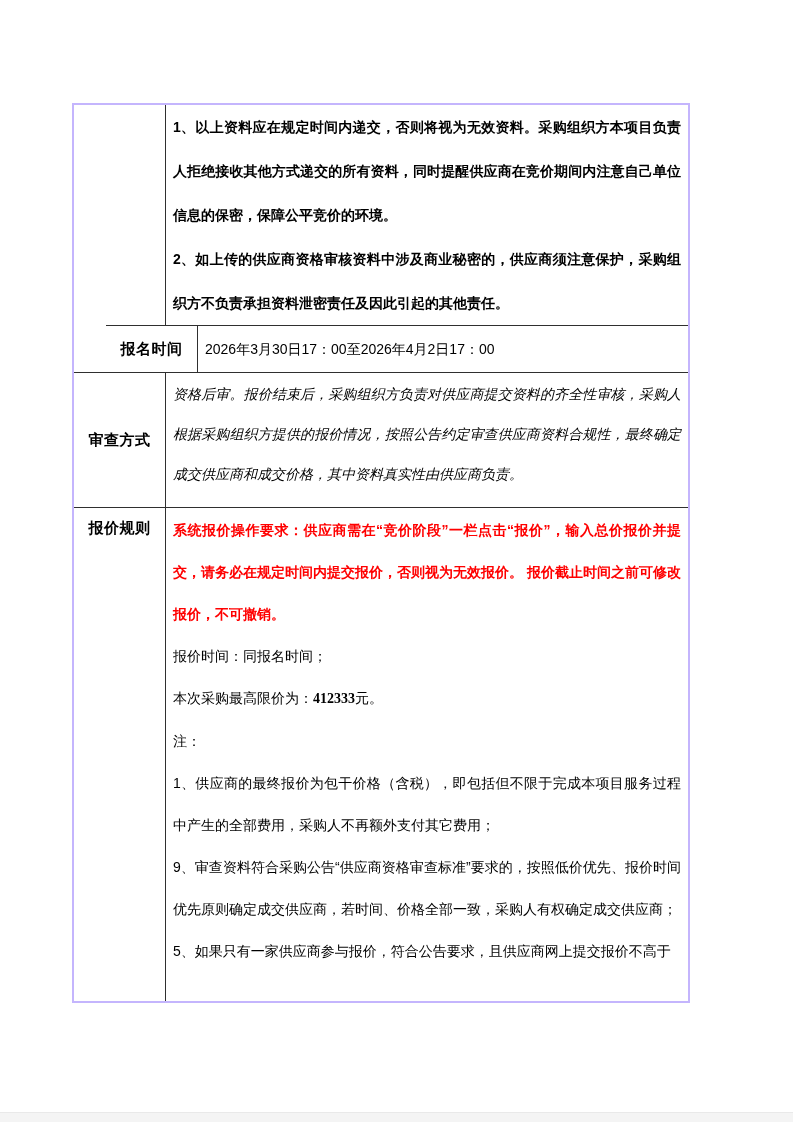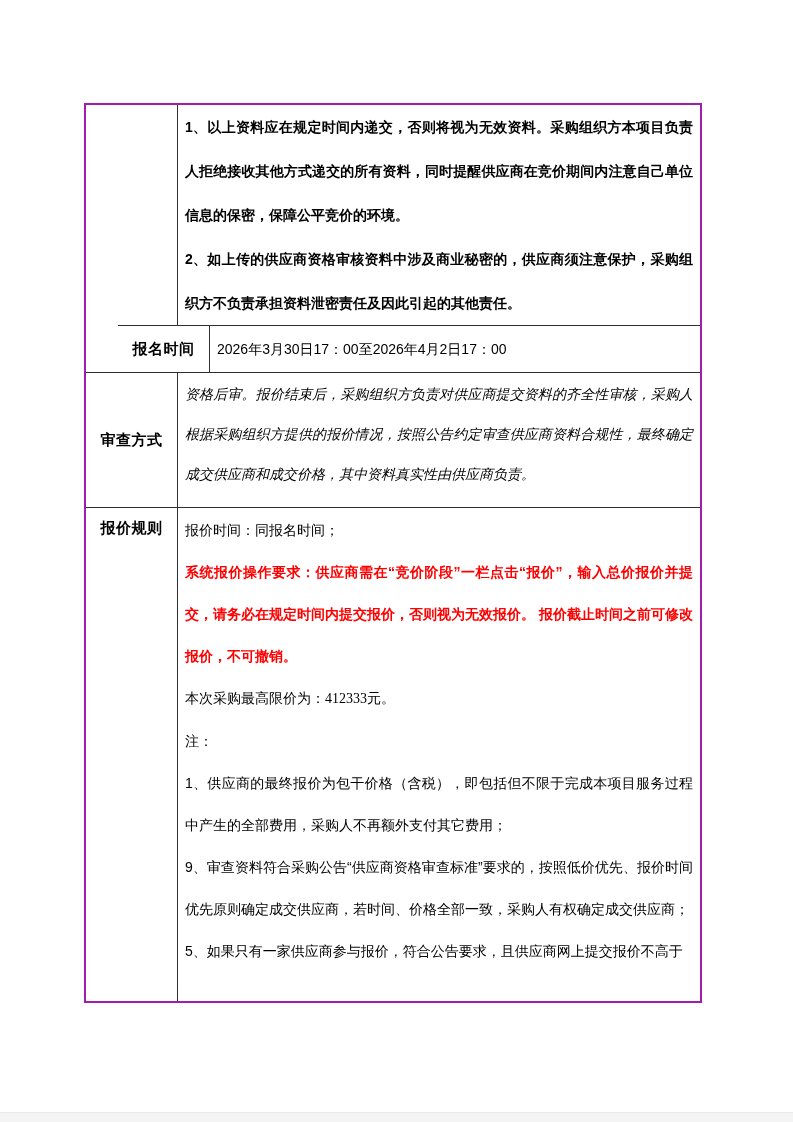--- a/index.html
+++ b/index.html
@@ -7,23 +7,23 @@
     width: 793px; height: 1122px;
     background: #ffffff;
     font-family: "Liberation Sans", "DejaVu Sans", sans-serif;
     color: #000000;
     overflow: hidden;
   }
   .page { position: relative; width: 793px; height: 1122px; background: #ffffff; }
 
   .doc-table {
     position: absolute;
-    left: 84px; top: 103px;
+    left: 72px; top: 103px;
     width: 618px;
-    border: 2px solid #a21caf;
+    border: 2px solid #c4b5fd;
     background: #ffffff;
   }
   .t-row { display: flex; align-items: stretch; }
   .t-row + .t-row { border-top: 1px solid #2f2f2f; }
 
   .cell-label {
     width: 92px;
     flex: 0 0 92px;
     border-right: 1px solid #2f2f2f;
     display: flex;
@@ -48,21 +48,21 @@
   .row-1 .cell-content { line-height: 44px; }
   .row-2 .cell-content { display: flex; align-items: center; line-height: 20px; }
   .row-3 .cell-content { line-height: 40px; padding-top: 1px; font-style: italic; }
   .row-4 .cell-content { line-height: 42px; padding-top: 1px; }
   .row-4 .cell-label   { align-items: flex-start; padding-top: 11px; }
 
   .p { margin: 0; text-align: justify; }
   .p-bold { font-weight: 700; }
   .p-normal { font-weight: 500; }
   .p-red { font-weight: 700; color: #ff0000; }
-  .num-serif { font-family: "Liberation Serif", "DejaVu Serif", serif; font-weight: 400; }
+  .num-serif { font-family: "Liberation Serif", "DejaVu Serif", serif; font-weight: 700; }
 
   .page-gap {
     position: absolute;
     left: 0; bottom: 0;
     width: 793px; height: 10px;
     background: #f4f4f4;
     border-top: 1px solid #e9e9e9;
   }
 </style>
 </head>
@@ -90,22 +90,22 @@
     <div class="t-row row-3">
       <div class="cell-label">审查方式</div>
       <div class="cell-content">
         <p class="p p-normal">资格后审。报价结束后，采购组织方负责对供应商提交资料的齐全性审核，采购人根据采购组织方提供的报价情况，按照公告约定审查供应商资料合规性，最终确定成交供应商和成交价格，其中资料真实性由供应商负责。</p>
       </div>
     </div>
 
     <div class="t-row row-4">
       <div class="cell-label">报价规则</div>
       <div class="cell-content">
+        <p class="p p-red">系统报价操作要求：供应商需在“竞价阶段”一栏点击“报价”，输入总价报价并提交，请务必在规定时间内提交报价，否则视为无效报价。 报价截止时间之前可修改报价，不可撤销。</p>
         <p class="p p-normal">报价时间：同报名时间；</p>
-        <p class="p p-red">系统报价操作要求：供应商需在“竞价阶段”一栏点击“报价”，输入总价报价并提交，请务必在规定时间内提交报价，否则视为无效报价。 报价截止时间之前可修改报价，不可撤销。</p>
         <p class="p p-normal"><span>本次采购最高限价为：</span><span class="num-serif">412333</span><span>元。</span></p>
         <p class="p p-normal">注：</p>
         <p class="p p-normal">1、供应商的最终报价为包干价格（含税），即包括但不限于完成本项目服务过程中产生的全部费用，采购人不再额外支付其它费用；</p>
         <p class="p p-normal">9、审查资料符合采购公告“供应商资格审查标准”要求的，按照低价优先、报价时间优先原则确定成交供应商，若时间、价格全部一致，采购人有权确定成交供应商；</p>
         <p class="p p-normal">5、如果只有一家供应商参与报价，符合公告要求，且供应商网上提交报价不高于</p>
       </div>
     </div>
 
   </div>
 

